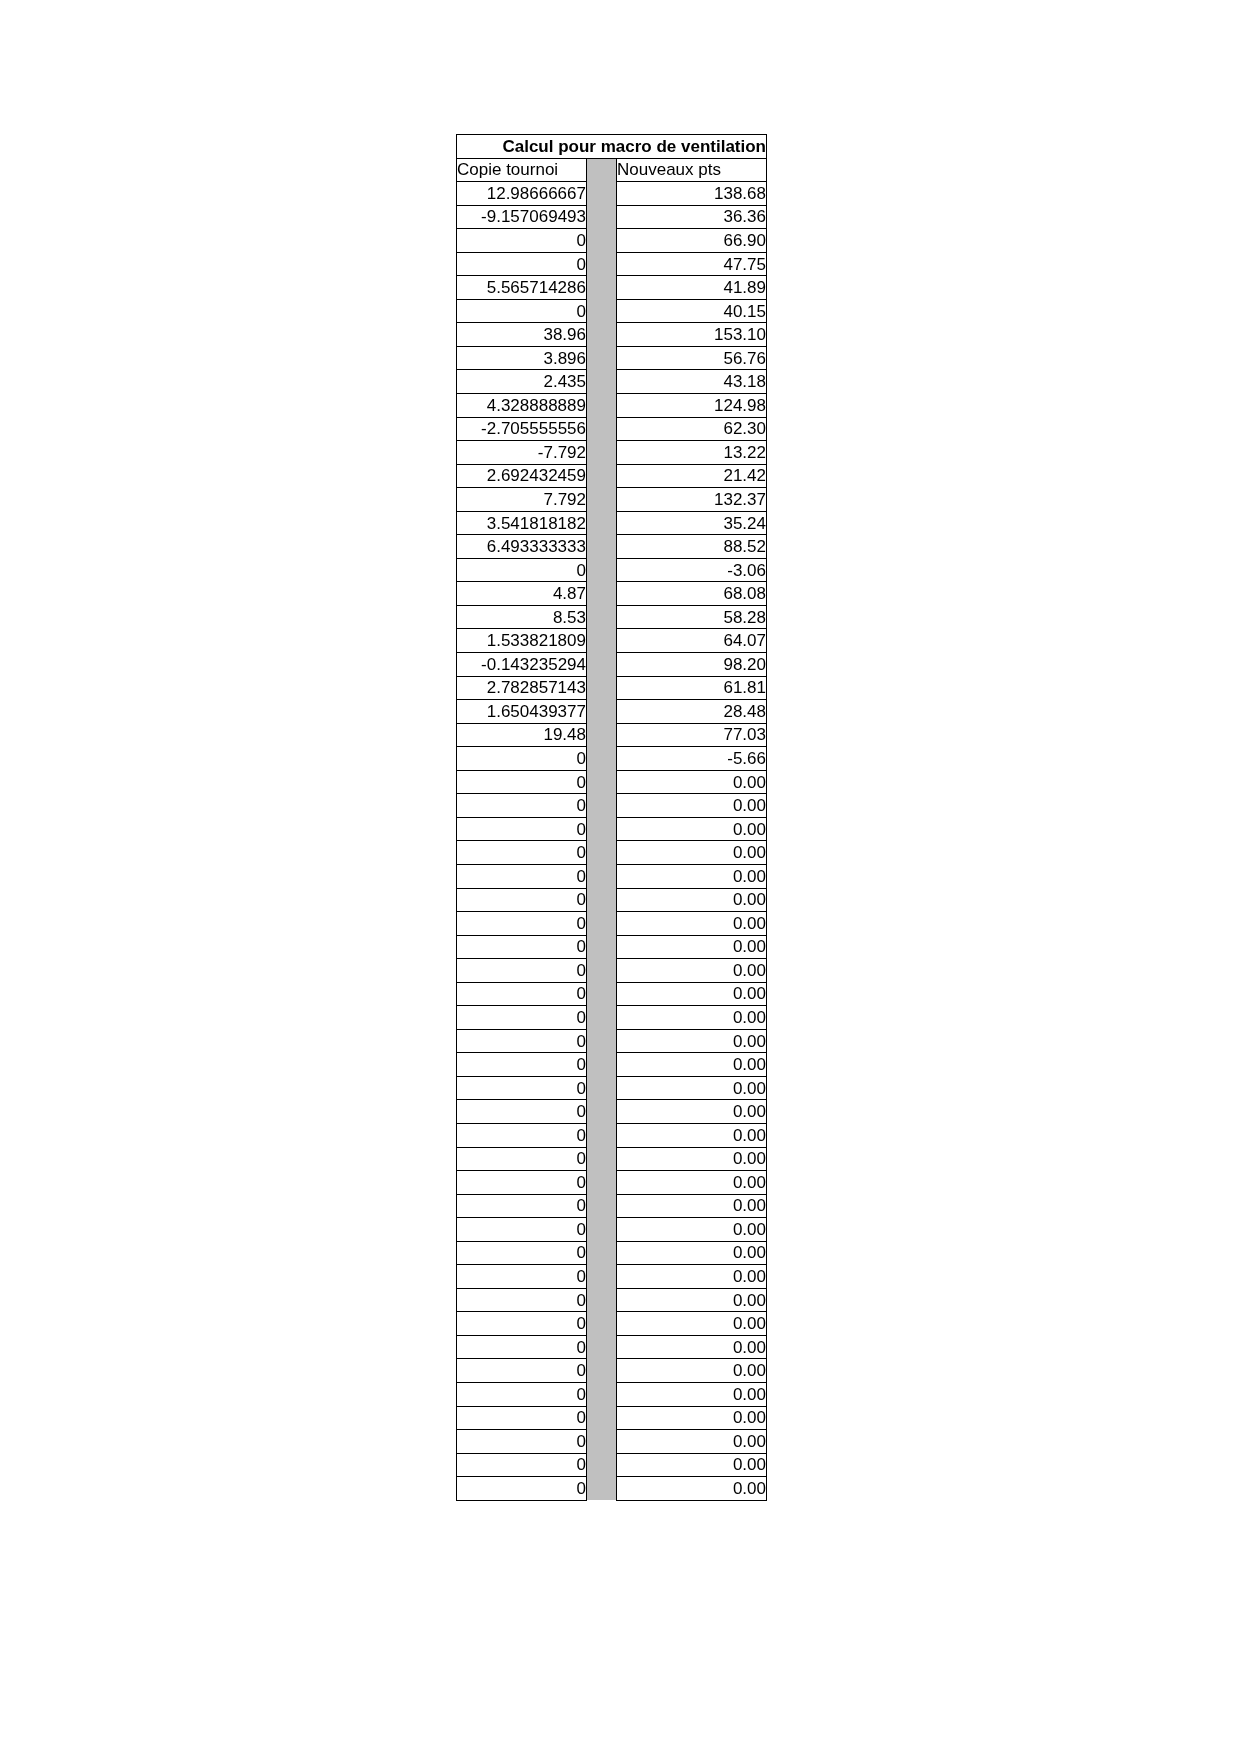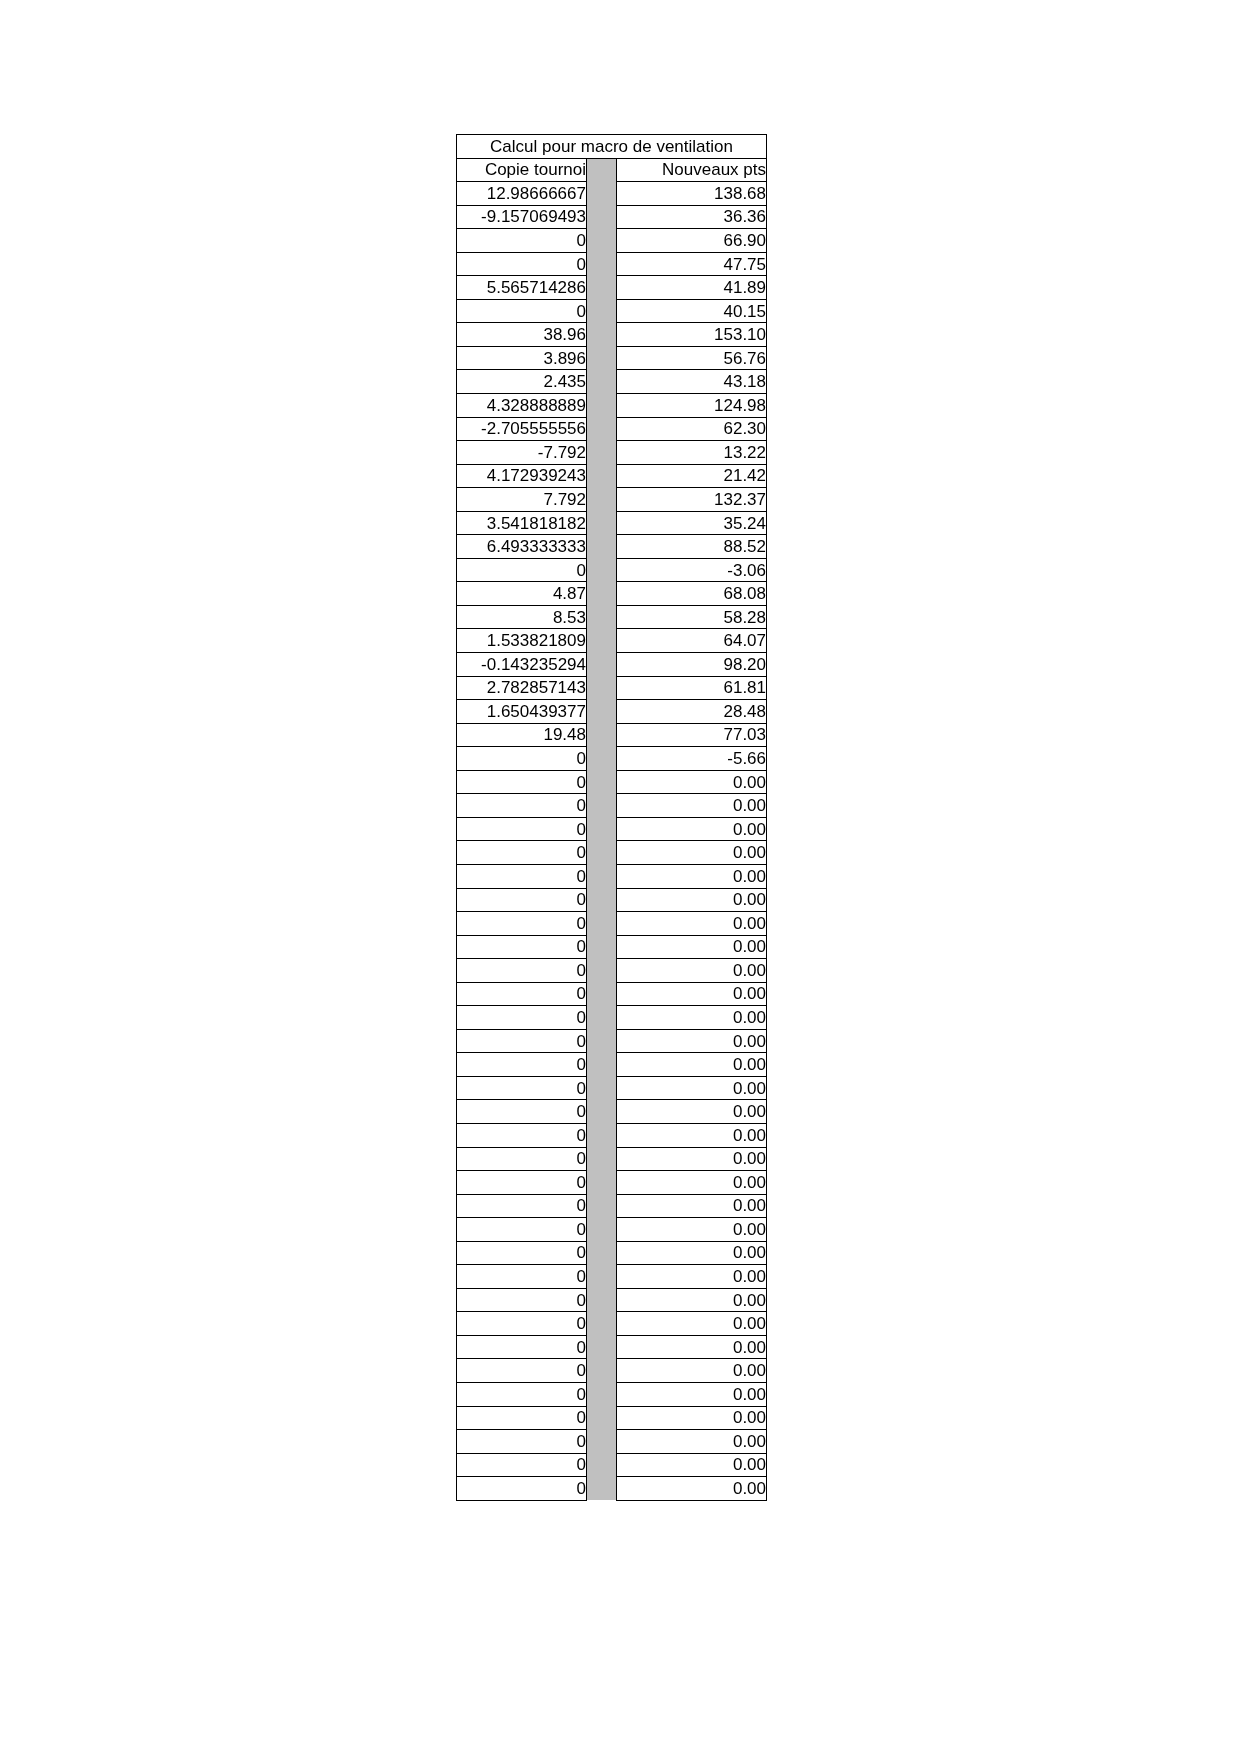--- a/index.html
+++ b/index.html
@@ -31,29 +31,30 @@
     line-height: 1;
     height: 22.55px;
     color: #000000;
     vertical-align: middle;
     white-space: nowrap;
     overflow: hidden;
   }
   
   td.title-cell {
     border: 1.5px solid #000000;
-    text-align: center;
+    text-align: right;
     height: 30px;
     font-size: 17.5px;
     padding-bottom: 2px;
+    font-weight: bold;
   }
   
   td.hdr {
     border: 1.5px solid #000000;
-    text-align: right;
+    text-align: left;
     height: 27px;
     font-size: 17.5px;
     padding-bottom: 1px;
   }
   
   td.spacer {
     background: #c0c0c0;
     border: none;
     width: 30px;
   }
@@ -143,21 +144,21 @@
           <td class="num">-2.705555556</td>
           <td class="spacer" style="background: rgb(192, 192, 192);"></td>
           <td class="num">62.30</td>
         </tr>
         <tr>
           <td class="num">-7.792</td>
           <td class="spacer" style="background: rgb(192, 192, 192);"></td>
           <td class="num">13.22</td>
         </tr>
         <tr>
-          <td class="num">4.172939243</td>
+          <td class="num">2.692432459</td>
           <td class="spacer" style="background: rgb(192, 192, 192);"></td>
           <td class="num">21.42</td>
         </tr>
         <tr>
           <td class="num">7.792</td>
           <td class="spacer" style="background: rgb(192, 192, 192);"></td>
           <td class="num">132.37</td>
         </tr>
         <tr>
           <td class="num">3.541818182</td>

